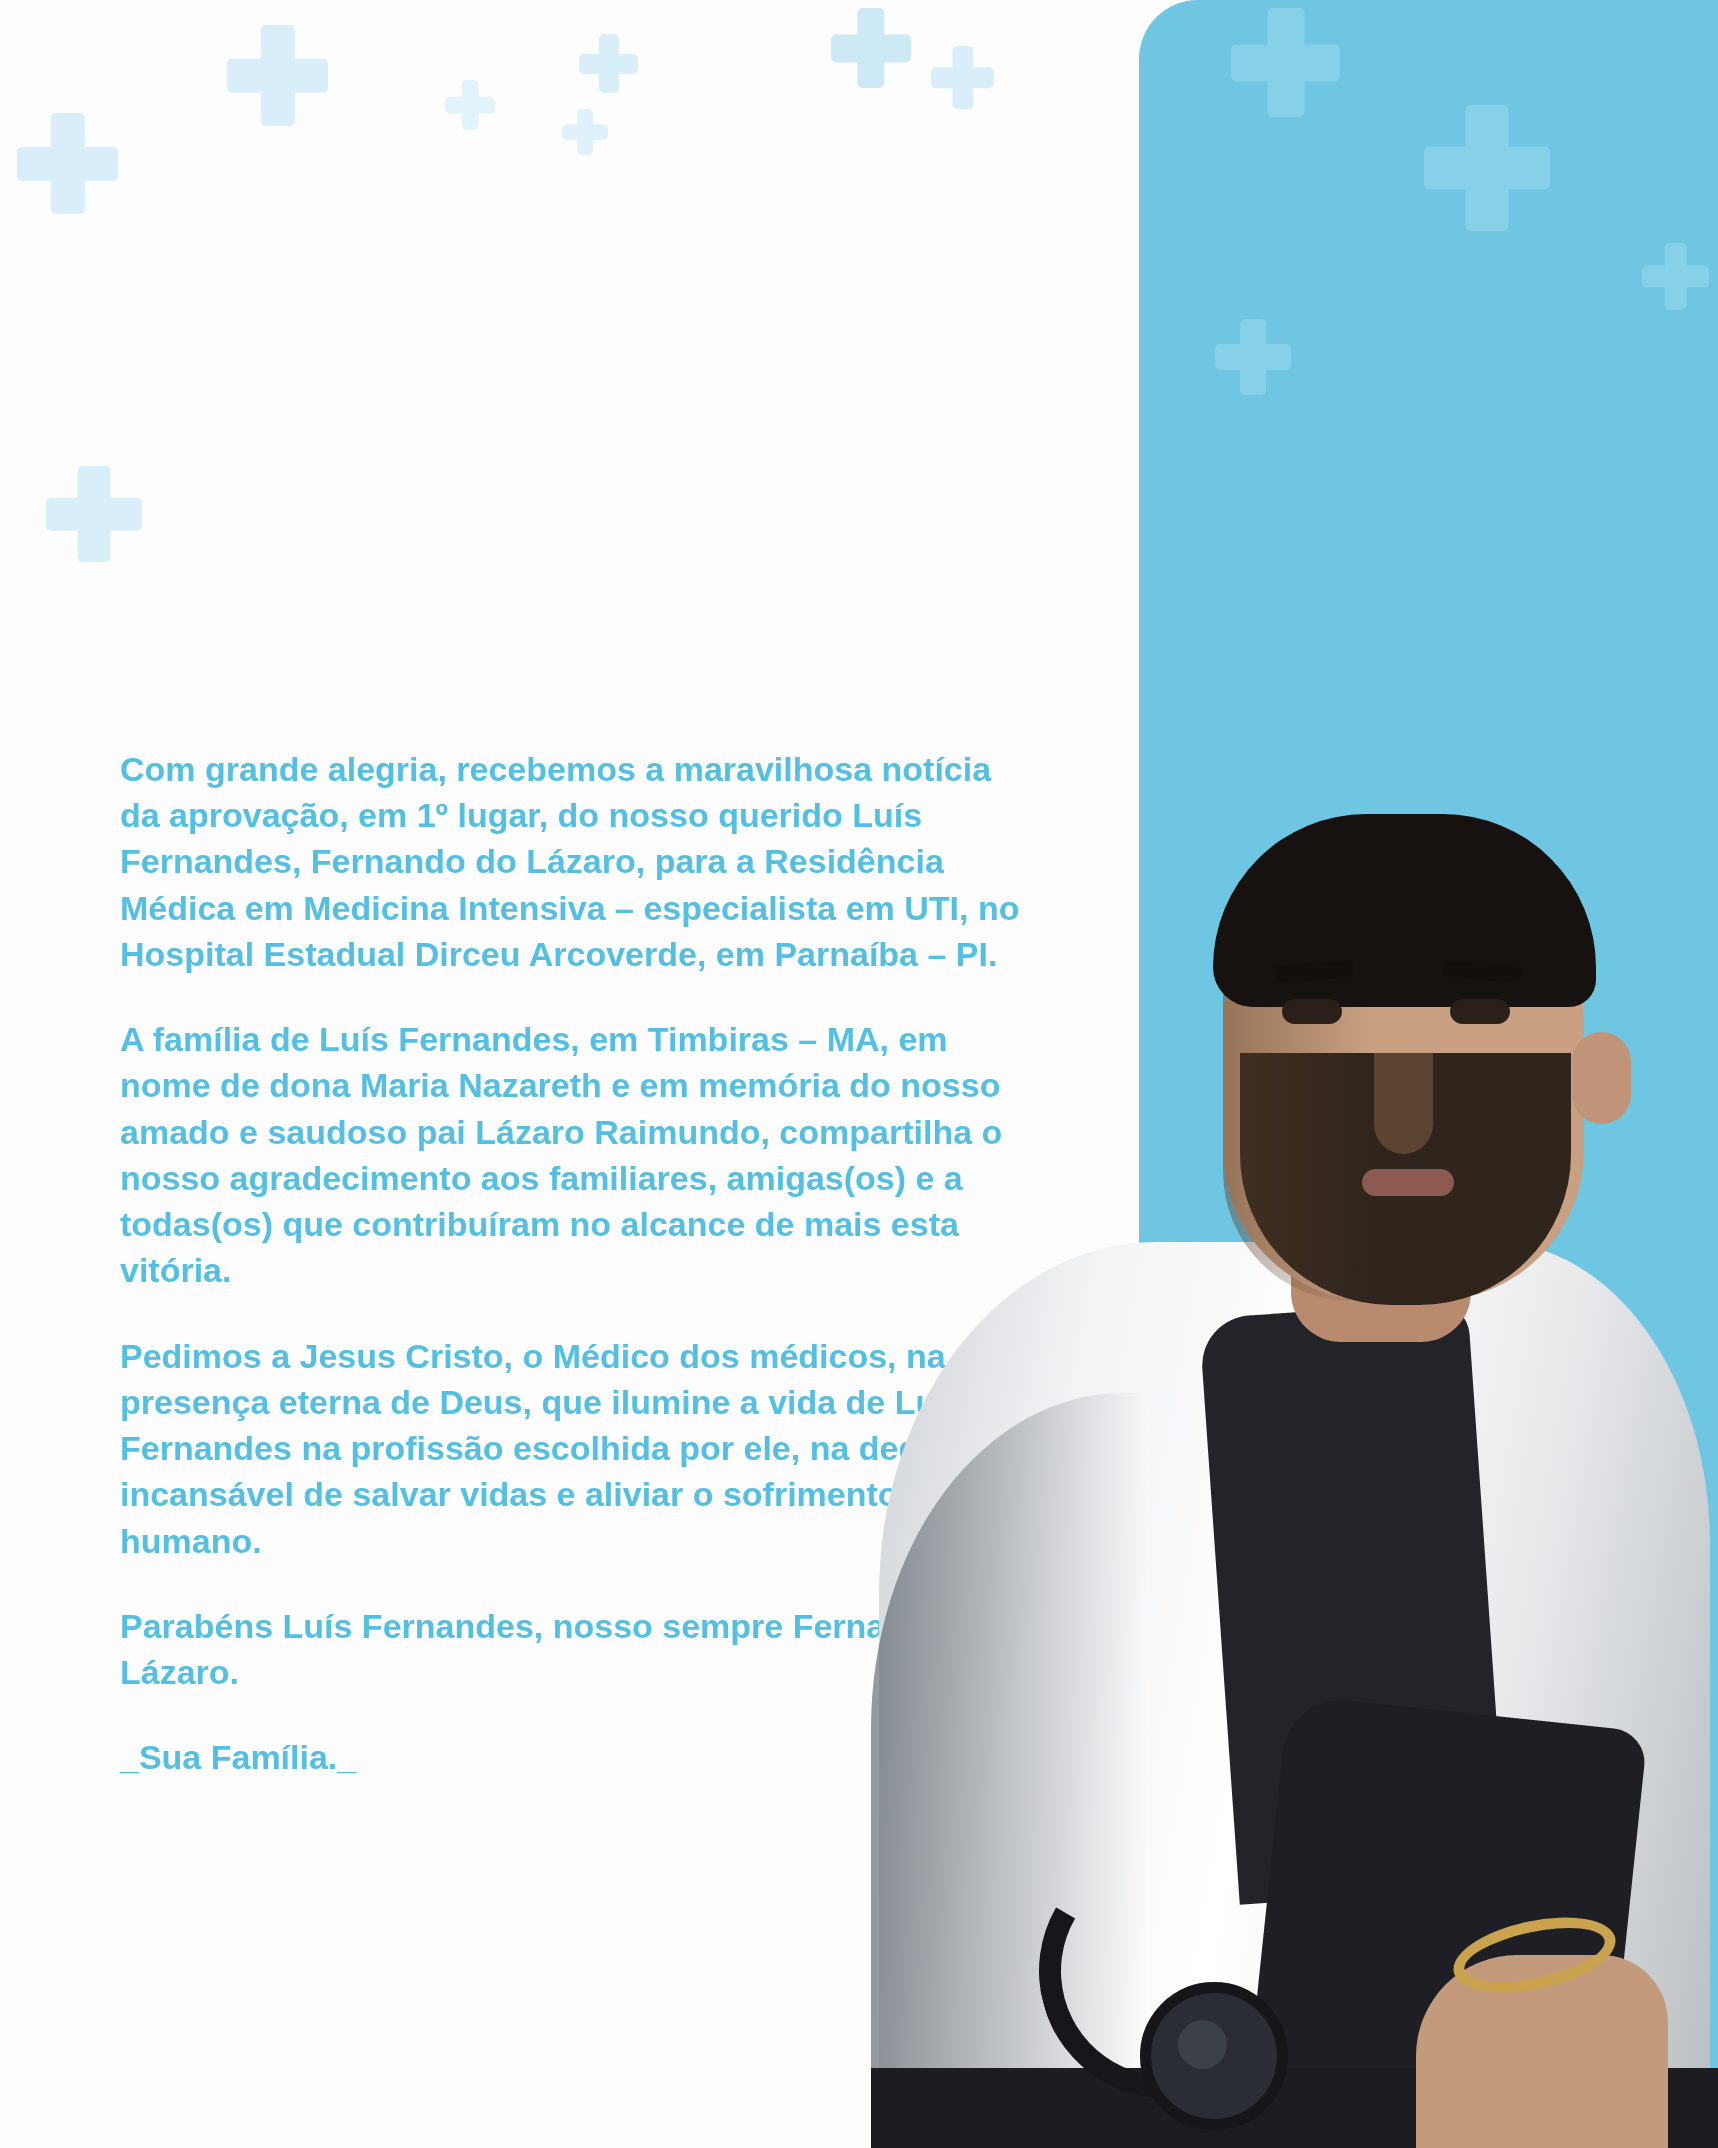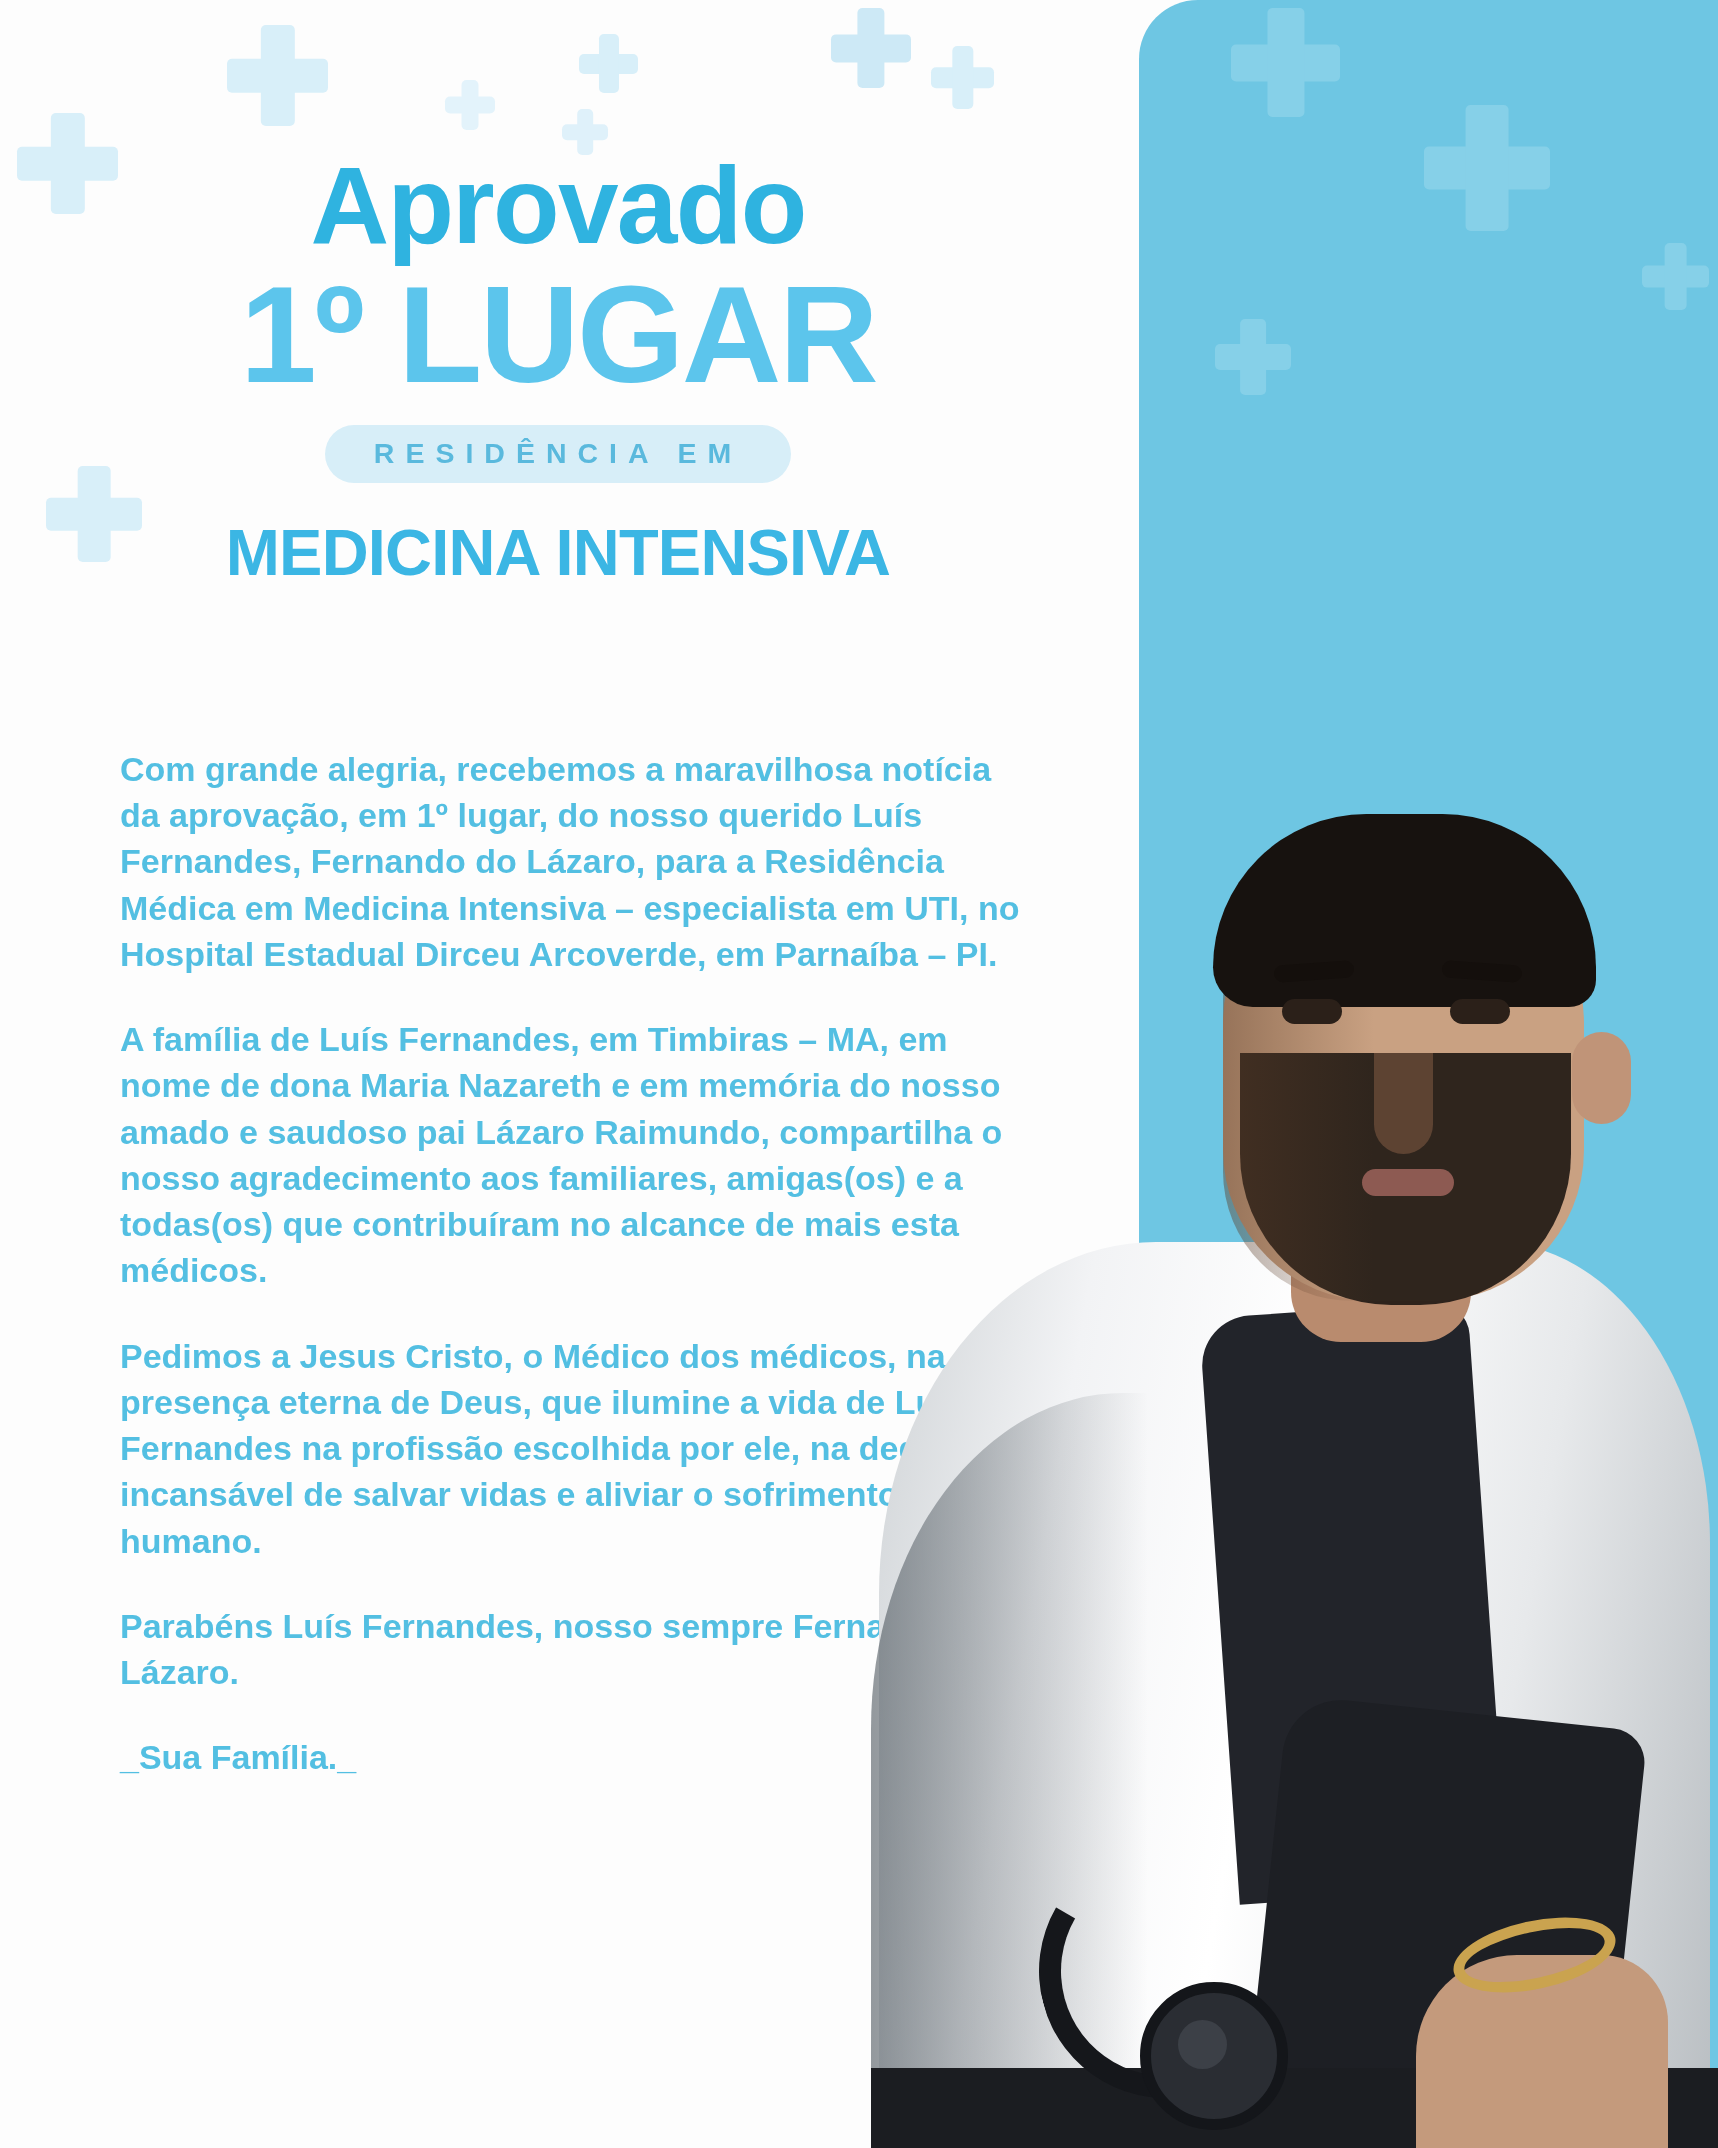--- a/index.html
+++ b/index.html
@@ -389,30 +389,24 @@
   </div>
   <div class="cross" style="color:#dff1fa; left:562px; top:109px; width:46px; height:46px;">
     <span class="h"></span>
     <span class="v"></span>
   </div>
   <div class="cross" style="color:#d8eff9; left:46px; top:466px; width:96px; height:96px;">
     <span class="h"></span>
     <span class="v"></span>
   </div>
 
-  <div class="header-block">
-    <div class="title-aprovado">Aprovado</div>
-    <div class="title-lugar">1º LUGAR</div>
-    <div class="residencia-pill">RESIDÊNCIA EM</div>
-    <div class="title-area">MEDICINA INTENSIVA</div>
-  </div>
 
   <div class="body-text">
     <p>Com grande alegria, recebemos a maravilhosa notícia da aprovação, em 1º lugar, do nosso querido Luís Fernandes, Fernando do Lázaro, para a Residência Médica em Medicina Intensiva – especialista  em UTI, no Hospital Estadual Dirceu Arcoverde, em Parnaíba – PI.</p>
-    <p>A família de Luís Fernandes, em Timbiras – MA, em nome de dona Maria Nazareth e em memória do nosso amado e saudoso pai Lázaro Raimundo, compartilha o nosso agradecimento aos familiares, amigas(os) e a todas(os) que  contribuíram no alcance de mais esta médicos.</p>
+    <p>A família de Luís Fernandes, em Timbiras – MA, em nome de dona Maria Nazareth e em memória do nosso amado e saudoso pai Lázaro Raimundo, compartilha o nosso agradecimento aos familiares, amigas(os) e a todas(os) que  contribuíram no alcance de mais esta vitória.</p>
     <p>Pedimos a Jesus Cristo, o Médico dos médicos, na presença eterna de Deus, que ilumine a vida de Luís Fernandes na profissão escolhida por ele, na dedicação incansável de salvar vidas e aliviar o sofrimento humano.</p>
     <p>Parabéns Luís Fernandes, nosso sempre Fernando do Lázaro.</p>
     <p class="signature">_Sua Família._</p>
   </div>
 
   <div class="photo-wrap">
     <div class="person">
       <div class="coat"></div>
       <div class="coat-shadow"></div>
       <div class="shirt"></div>

